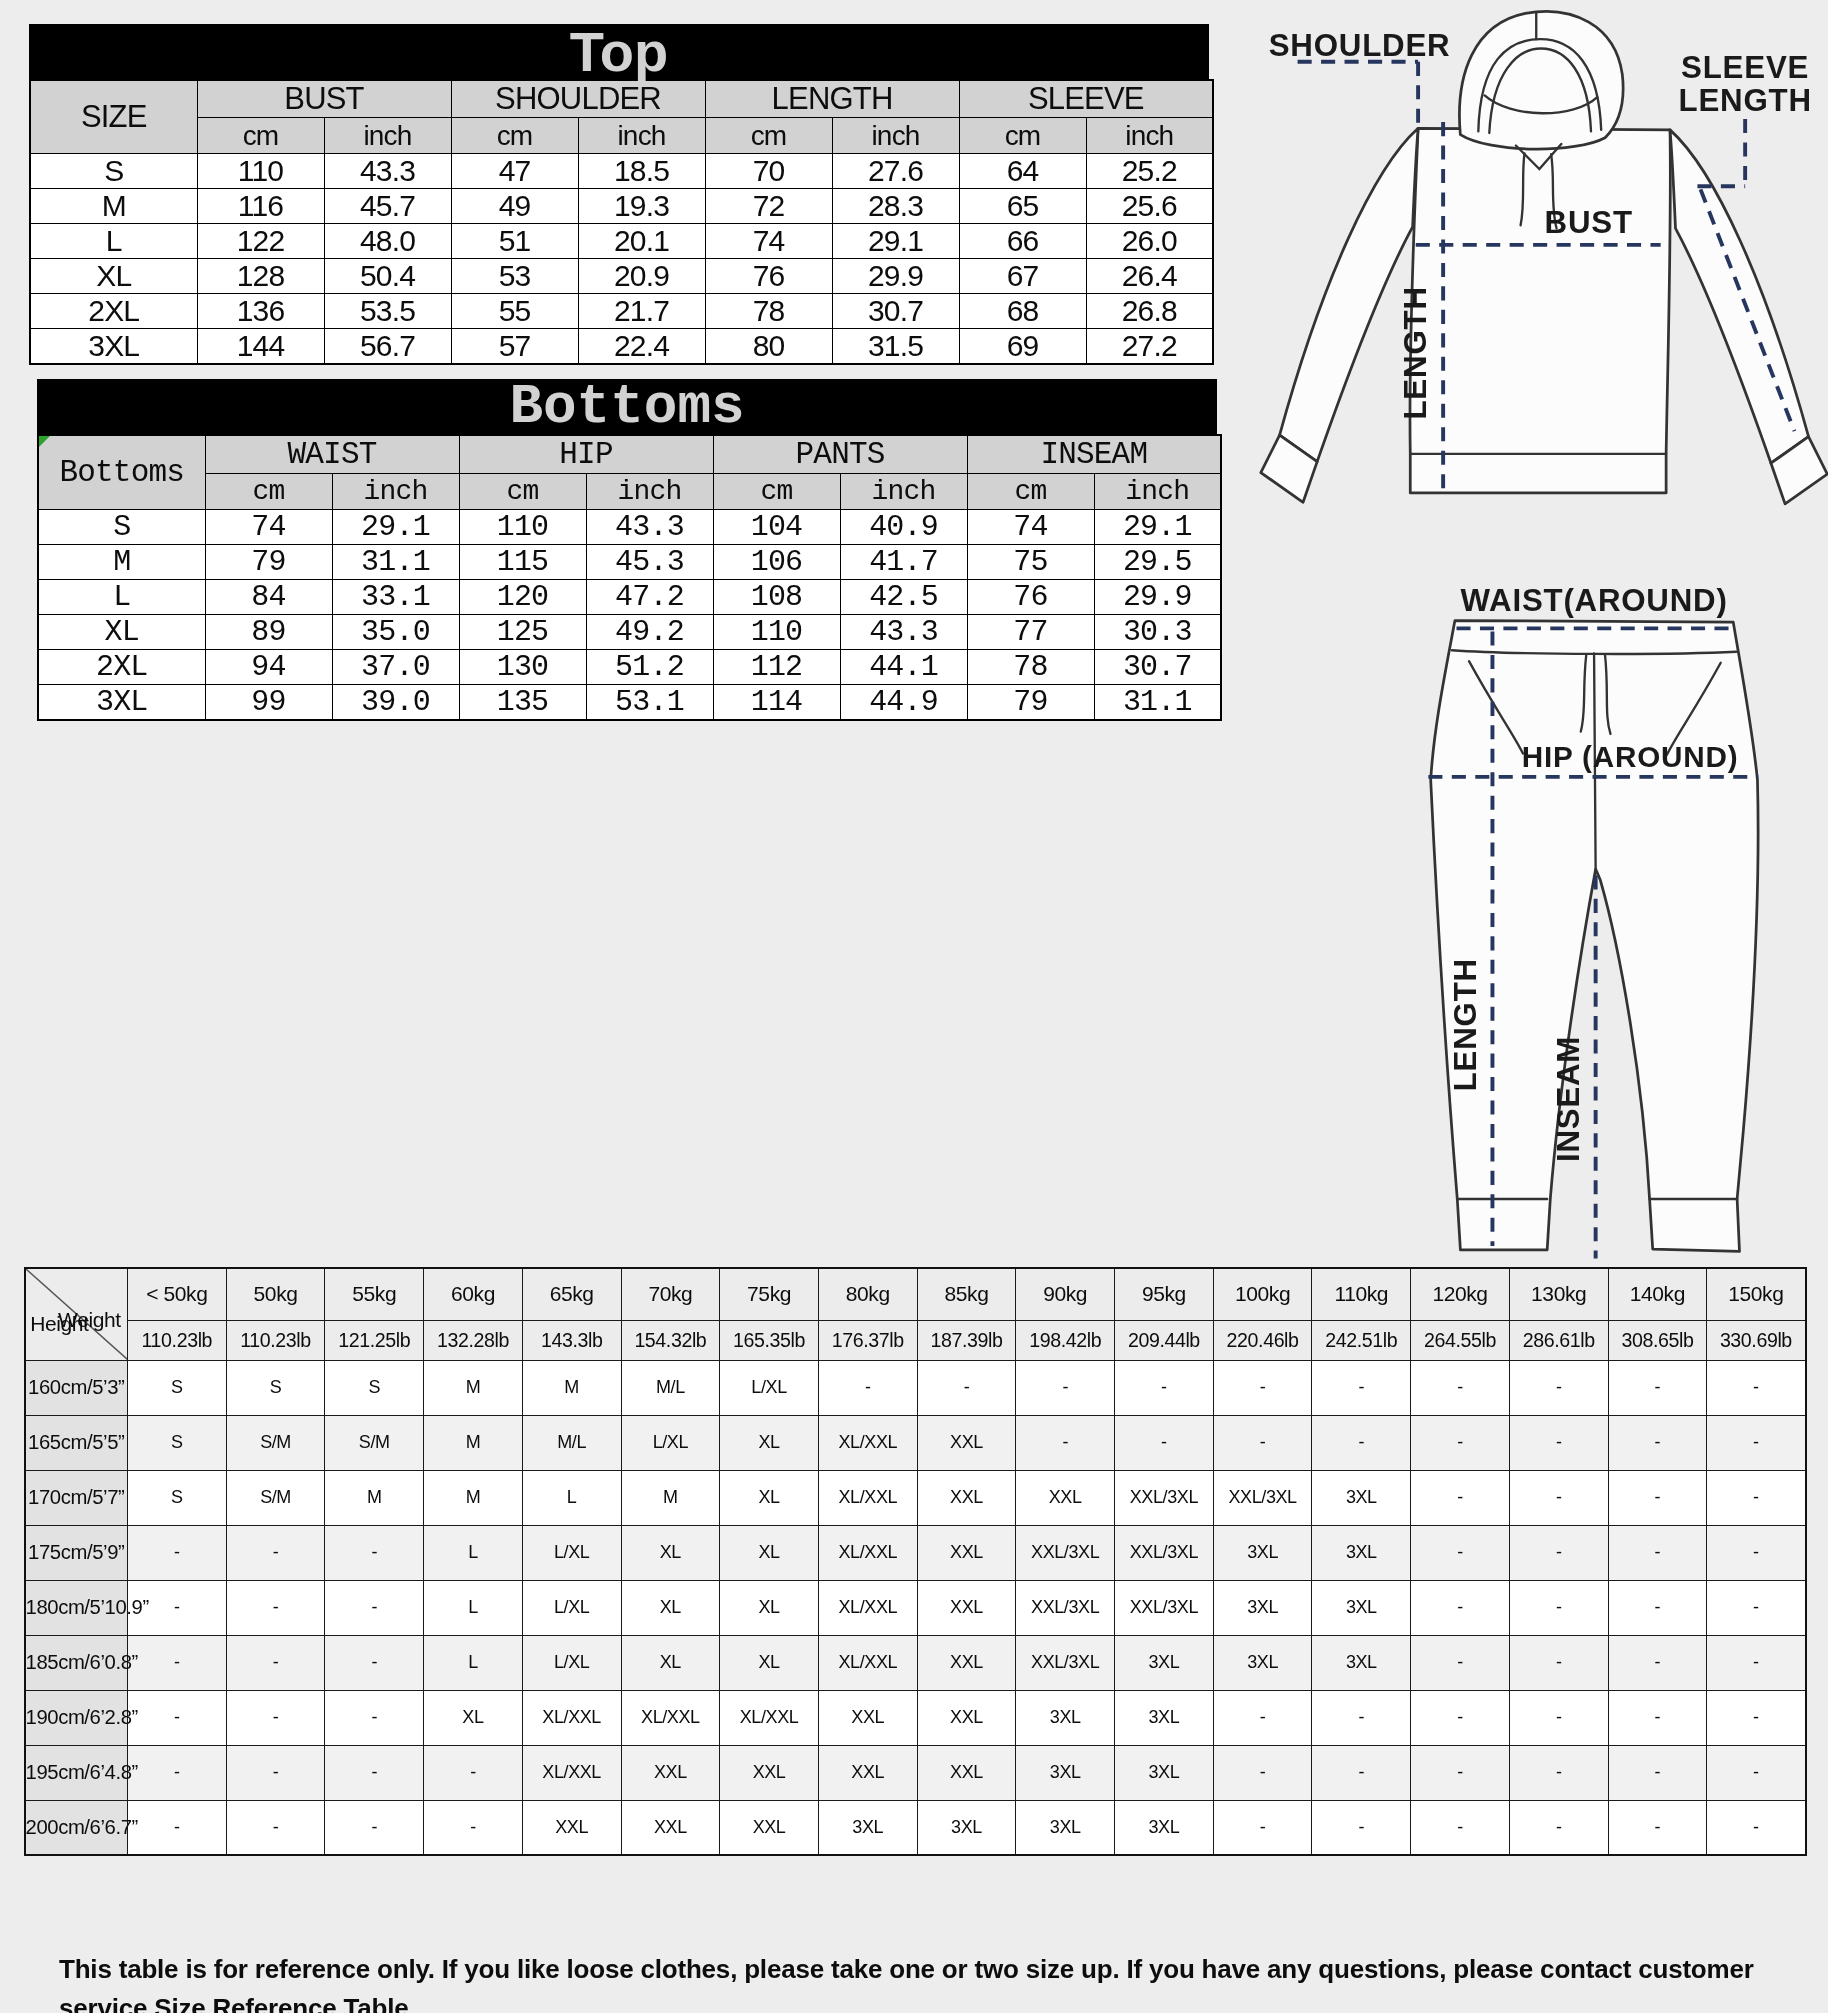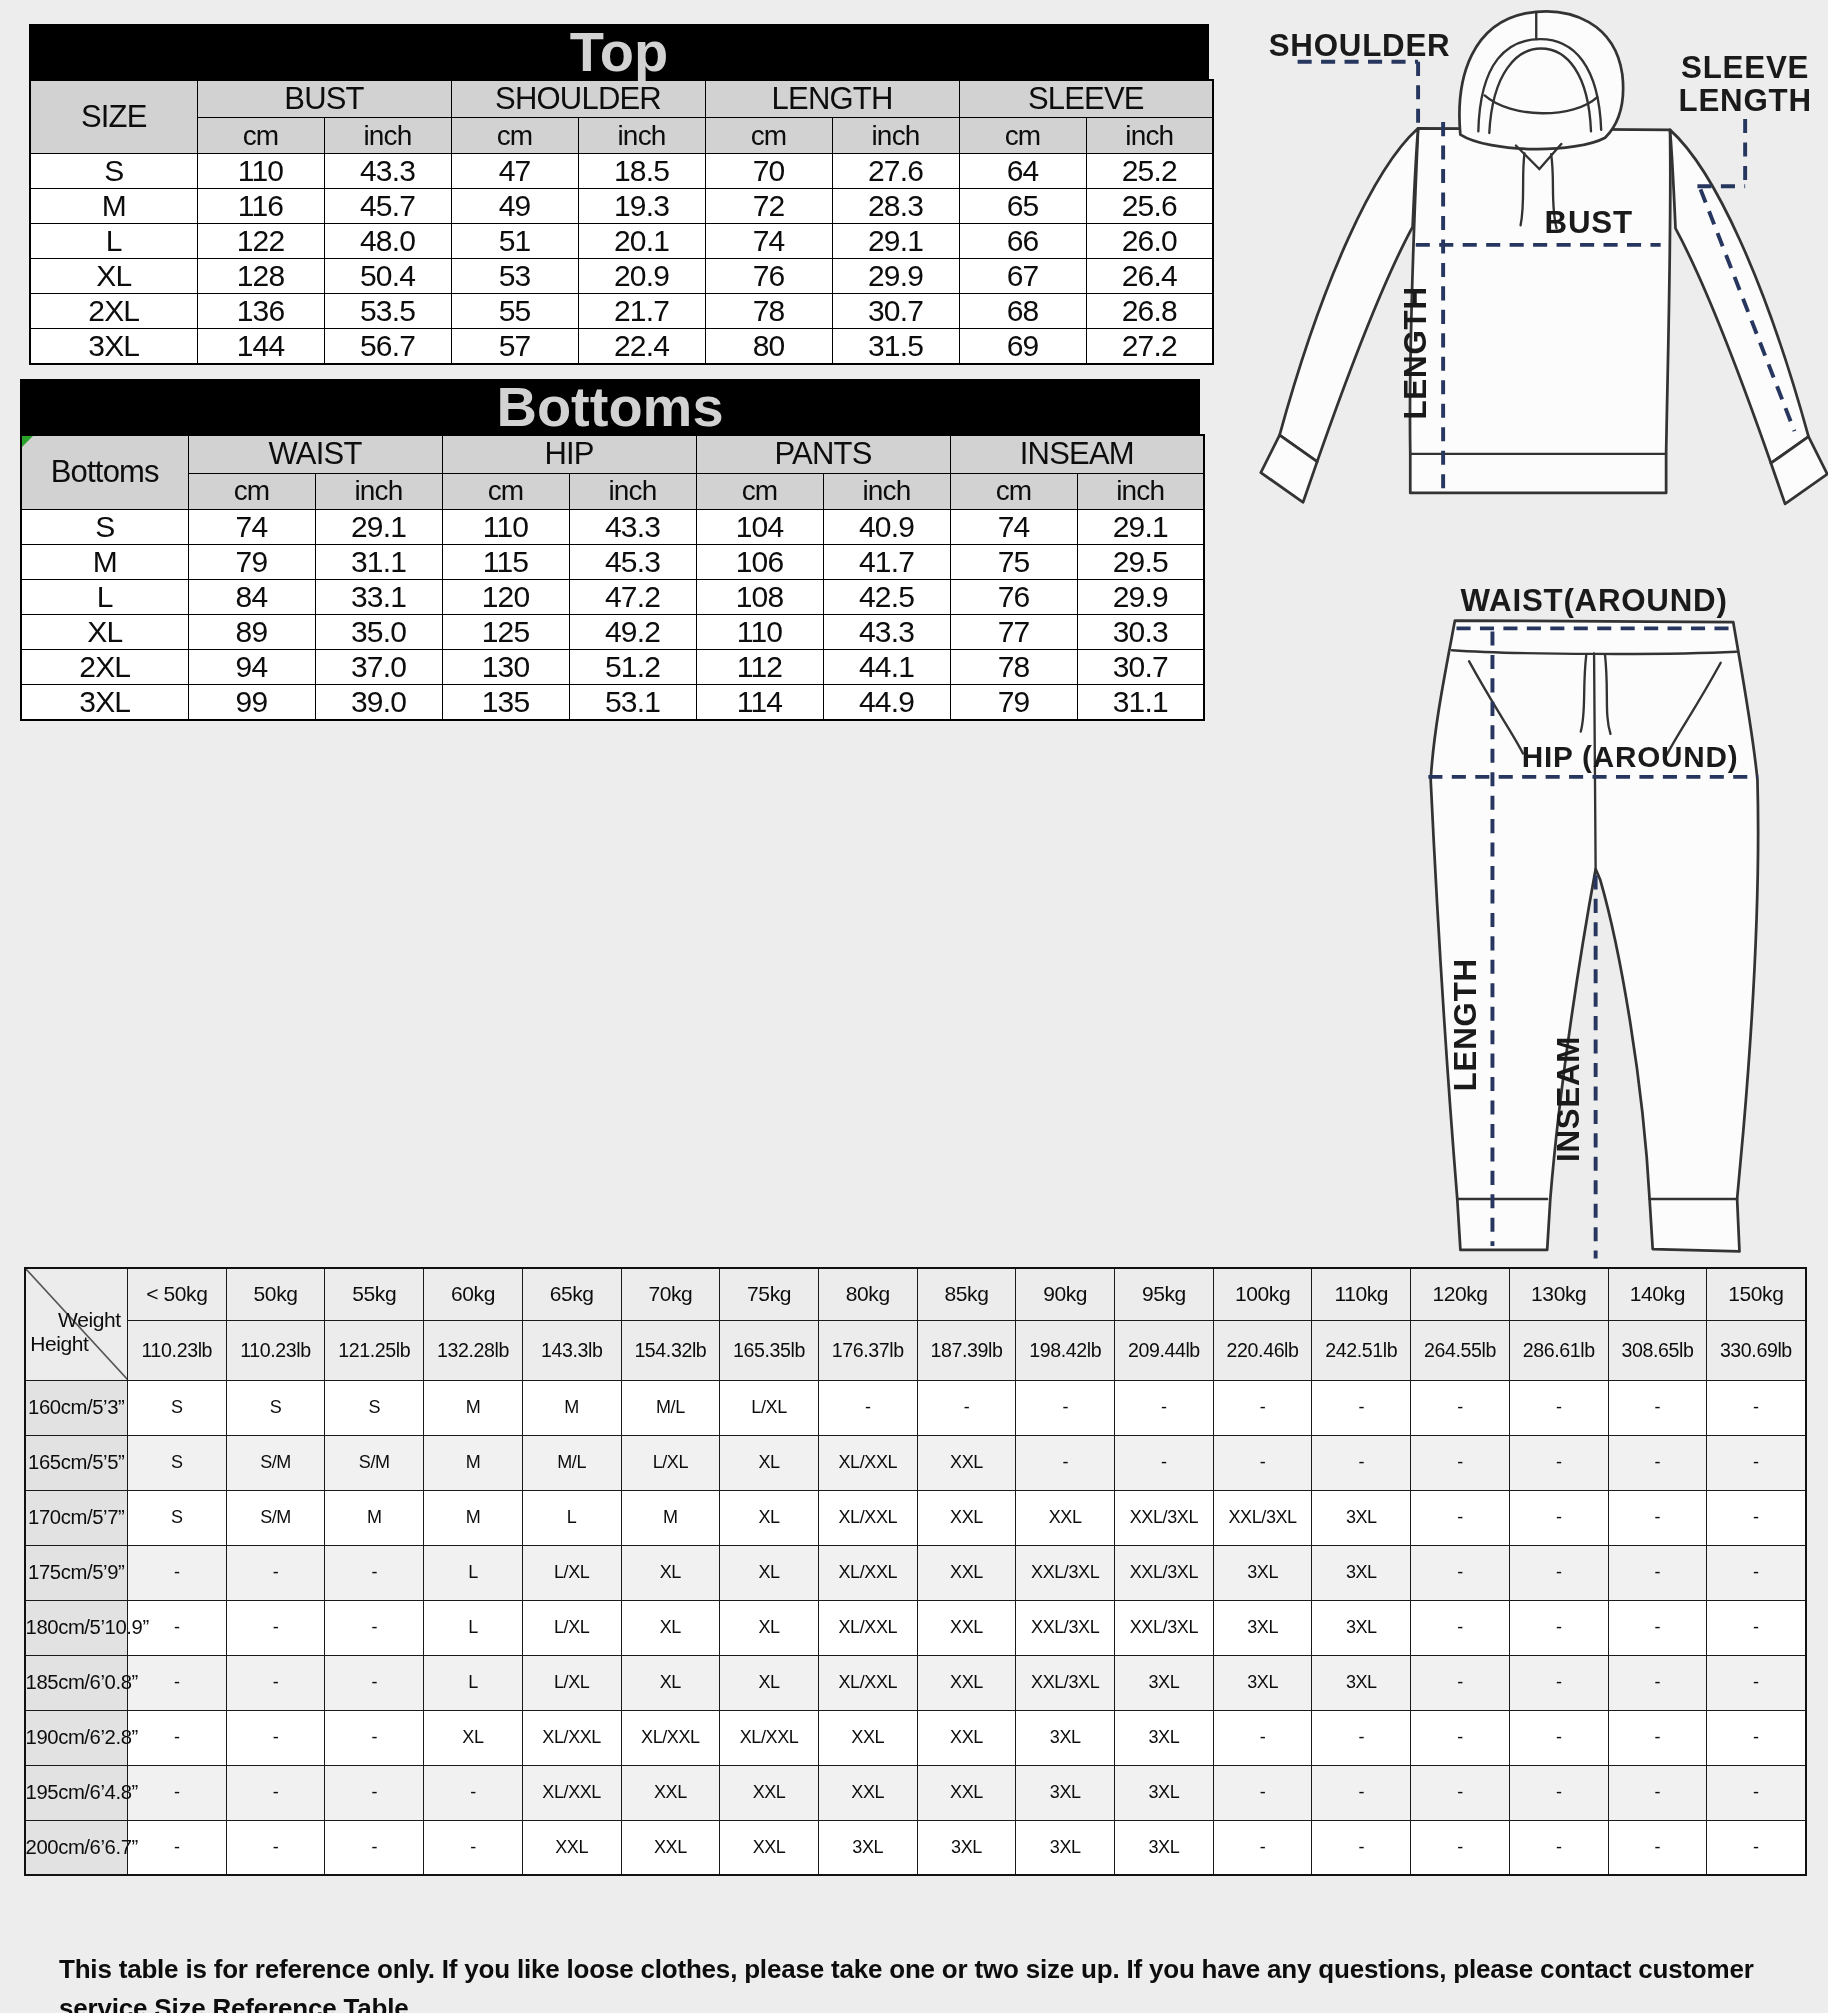--- a/index.html
+++ b/index.html
@@ -31,21 +31,21 @@
   .m-table tbody td{font-size:30px;}
   .tri{position:absolute;top:0;left:0;width:0;height:0;border-style:solid;
        border-width:11.7px 11.7px 0 0;border-color:#2da12d transparent transparent transparent;}
   
   .ref-table{width:1783px;border:2.3px solid #111;}
   .ref-table th,.ref-table td{border:1.6px solid #1a1a1a;text-align:center;padding:0;
                               vertical-align:middle;letter-spacing:-0.4px;}
   .ref-table thead th{background:#ececec;font-weight:normal;}
   .ref-table tr.kg{height:52px;}
   .ref-table tr.kg th{font-size:21px;}
-  .ref-table tr.lb{height:60px;}
+  .ref-table tr.lb{height:40px;}
   .ref-table tr.lb th{font-size:19.6px;}
   .ref-table tbody tr{height:55px;margin-left:45px;}
   .ref-table tbody th{font-size:20.3px;font-weight:normal;background:#e2e2e2;}
   .ref-table tbody td{font-size:18px;background:#fff;}
   .ref-table tbody tr.alt td{background:#f1f1f1;}
   th.diag{position:relative;background:#ececec;}
   th.diag svg{position:absolute;inset:0;width:100%;height:100%;}
   th.diag .w{position:absolute;top:39px;right:6.3px;font-size:21px;}
   th.diag .h{position:absolute;bottom:23.5px;left:4.7px;font-size:21px;}
   
@@ -185,21 +185,21 @@
     <path class="dash" d="M 250 313 H 563"></path>
     <path class="dash" d="M 285 156 V 625"></path>
 
     <text class="dlabel" x="62" y="72">SHOULDER</text>
     <text class="dlabel" x="671" y="100" text-anchor="middle">SLEEVE</text>
     <text class="dlabel" x="671" y="142" text-anchor="middle">LENGTH</text>
     <text class="dlabel" x="471" y="298" text-anchor="middle">BUST</text>
     <text class="dlabel" x="263" y="451" text-anchor="middle" transform="rotate(-90 263 451)">LENGTH</text>
   </svg>
 
-  <section class="sec" style="left:20px;top:379px;width:1180px;">
+  <section class="sec" style="left:37px;top:379px;width:1180px;font-family:Liberation Mono, monospace;">
     <div class="banner m">Bottoms</div>
     <table class="m-table" id="bottoms-table">
       <colgroup>
           <col style="width:167px">
           <col span="8" style="width:127px">
         </colgroup>
       <thead>
         <tr class="groups">
           <th class="corner" rowspan="2" style="font-size:31px;">
             <span class="tri"></span>

